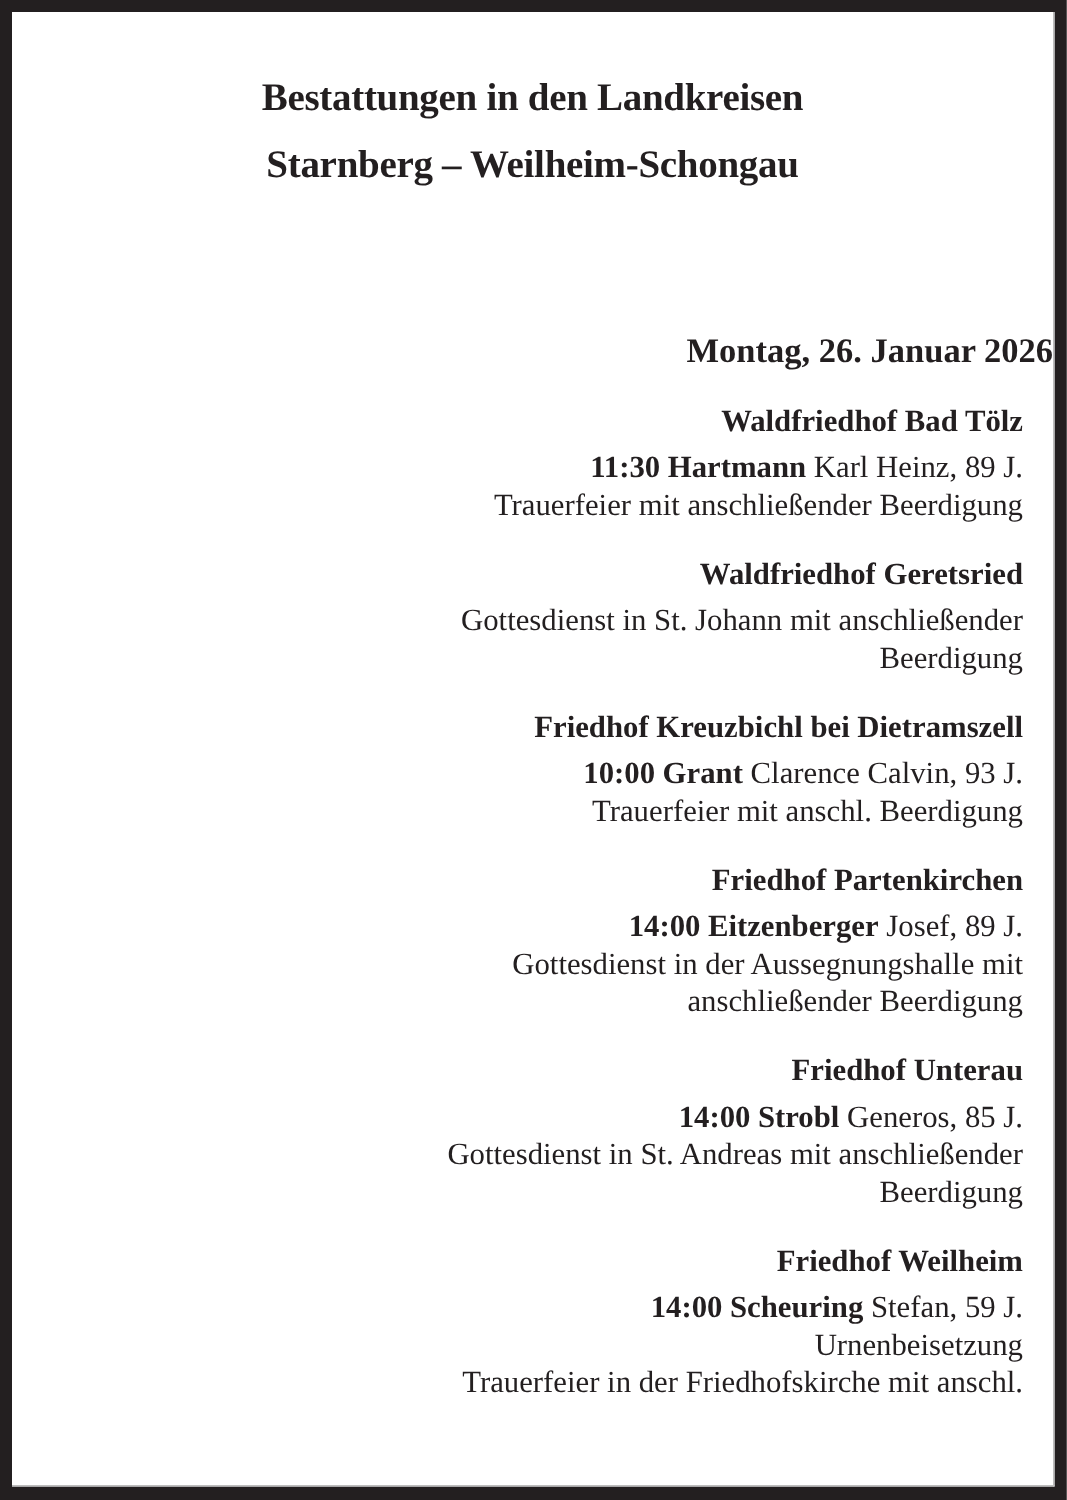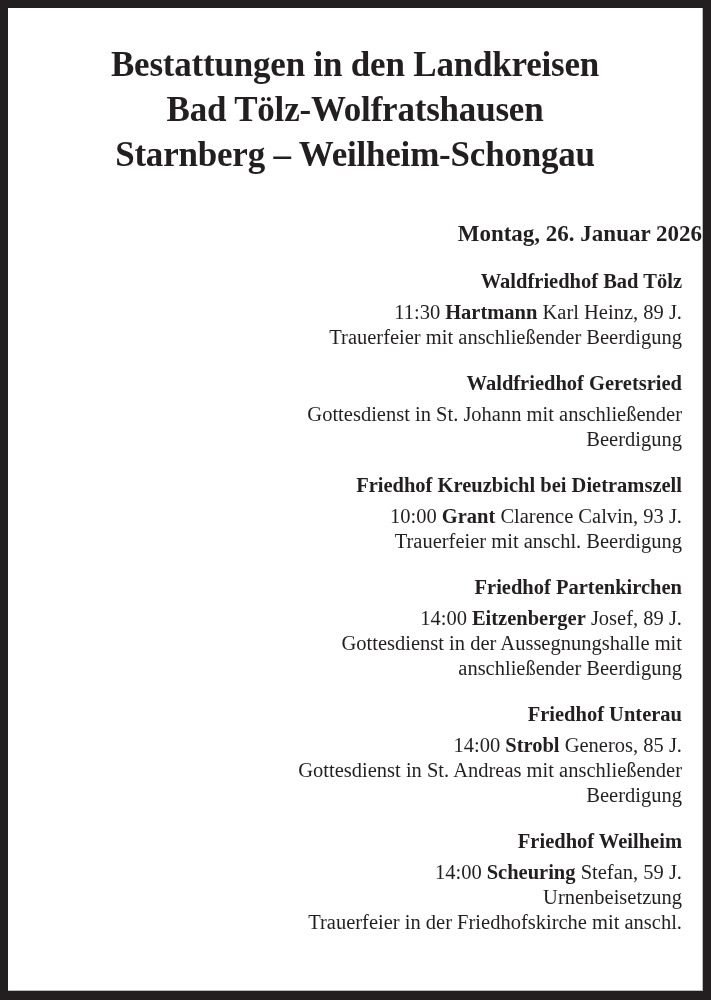--- a/index.html
+++ b/index.html
@@ -27,21 +27,21 @@
       color: #231f20;
     }
     .title {
       position: absolute;
       left: 0;
       right: 0;
       top: 34px;
       text-align: center;
       font-family: "Liberation Serif", "DejaVu Serif", serif;
       font-weight: bold;
-      font-size: 35px;
+      font-size: 26px;
       line-height: 45px;
       letter-spacing: -0.2px;
     }
     .title div { white-space: nowrap; }
     .date {
       position: absolute;
       left: 0;
       right: 0;
       top: 212px;
       text-align: right;
@@ -63,36 +63,35 @@
       font-weight: bold;
       font-size: 20.5px;
       line-height: 28px;
       margin-bottom: 5px;
       white-space: nowrap;
     }
     .entry {
       line-height: 25px;
     }
     .entry-line1 { white-space: nowrap; }
-    .time { margin-right: 5px; }
+    .time { margin-right: 5px; font-weight: bold; }
     .surname { font-weight: bold; }
     .desc {
       padding-left: 60px;
       line-height: 25px;
     }
     .desc div { white-space: nowrap; }
   </style>
 </head>
 <body>
 
 <div class="frame">
 
   <div class="title">
     <div>Bestattungen in den Landkreisen</div>
-    <div>Bad Tölz-Wolfratshausen</div>
     <div>Starnberg – Weilheim-Schongau</div>
   </div>
 
   <div class="date">Montag, 26. Januar 2026</div>
 
   <div class="sections">
 
     <div class="section">
       <div class="cemetery">Waldfriedhof Bad Tölz</div>
       <div class="entry">

